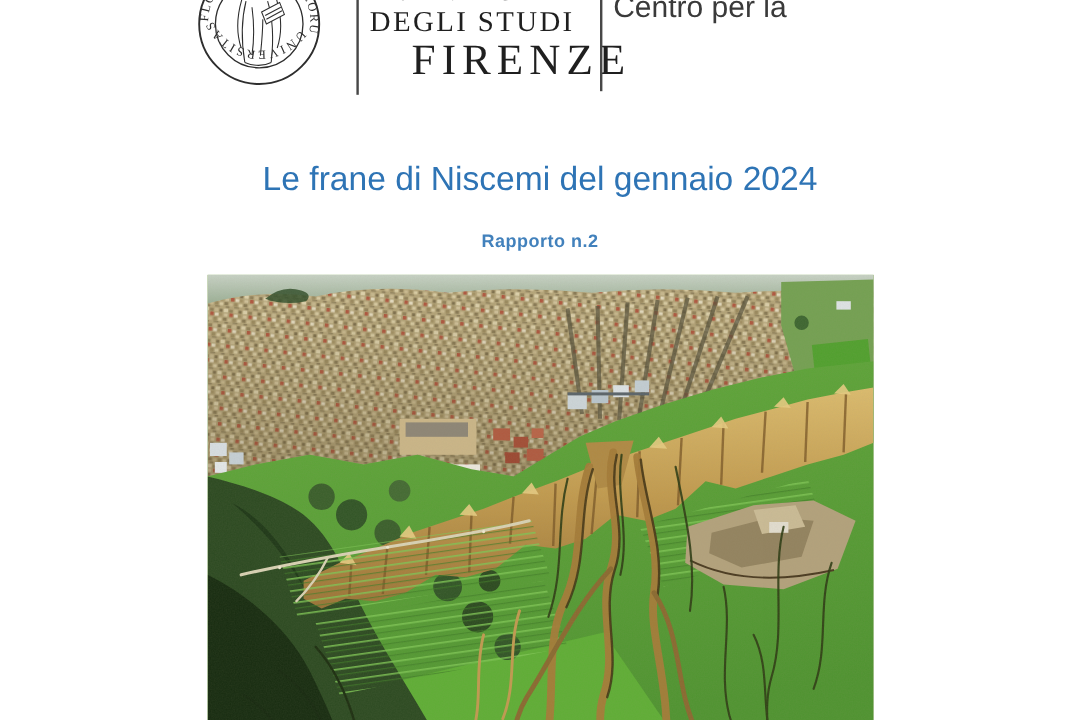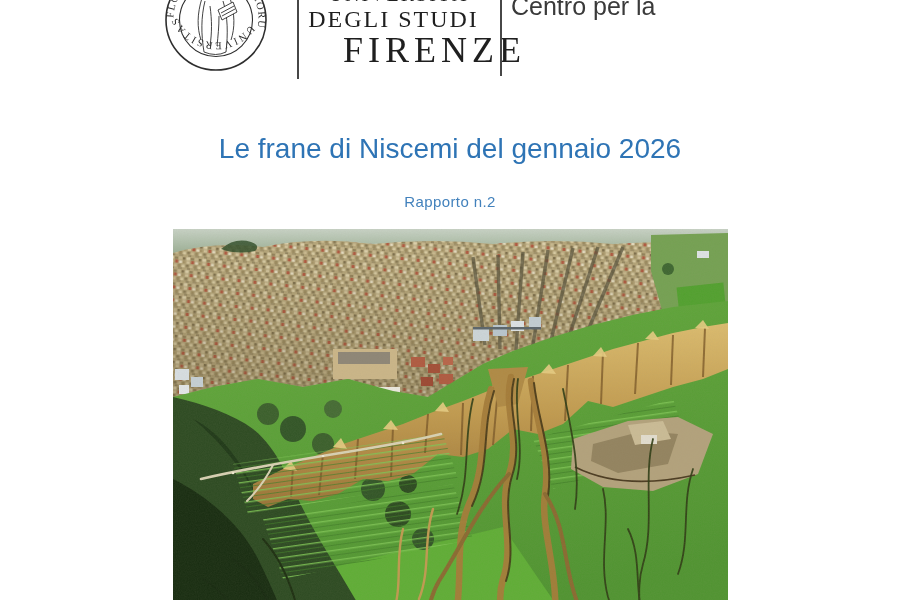--- a/index.html
+++ b/index.html
@@ -26,21 +26,21 @@
     font-size:25px;line-height:29px;color:#3a3a3a;font-weight:400;
   }
 
   
   .title{
     position:absolute;left:0;width:900px;top:133px;margin:0;
     text-align:center;font-size:28px;font-weight:400;color:#2E74B5;
   }
   .subtitle{
     position:absolute;left:0;width:900px;top:193px;
-    text-align:center;font-size:15px;font-weight:400;letter-spacing:.4px;
+    text-align:center;font-size:15px;font-weight:700;letter-spacing:.4px;
     color:#2E74B5;opacity:.9;
   }
 
   
   .photo{
     position:absolute;left:173px;top:229px;width:555px;height:371px;
     margin:0;overflow:hidden;background:#7da35a;
   }
   .photo svg{display:block;}
 </style>
@@ -89,21 +89,21 @@
       <div class="uni-line3">FIRENZE</div>
     </div>
 
     <div class="hdr-divider div2"></div>
 
     <div class="cpc-block">
       <div>Centro per la</div>
     </div>
   </header>
 
-  <h1 class="title">Le frane di Niscemi del gennaio 2026</h1>
+  <h1 class="title">Le frane di Niscemi del gennaio 2024</h1>
   <div class="subtitle">Rapporto n.2</div>
 
   <figure class="photo" role="img" aria-label="Vista aerea di Niscemi: l'abitato sul ciglio della scarpata e i versanti verdi solcati dalle fratture delle frane">
     <svg width="555" height="400" viewBox="0 0 555 400" aria-hidden="true">
       <defs>
         <pattern id="town" width="16" height="13" patternUnits="userSpaceOnUse" patternTransform="rotate(6)">
           <rect width="16" height="13" fill="#b7a77b"></rect>
           <rect x="0.5" y="0.5" width="3.5" height="3" fill="#e0d4ae"></rect>
           <rect x="5" y="1" width="3" height="2.5" fill="#93825a"></rect>
           <rect x="9" y="0.5" width="3" height="3" fill="#c9ba90"></rect>

